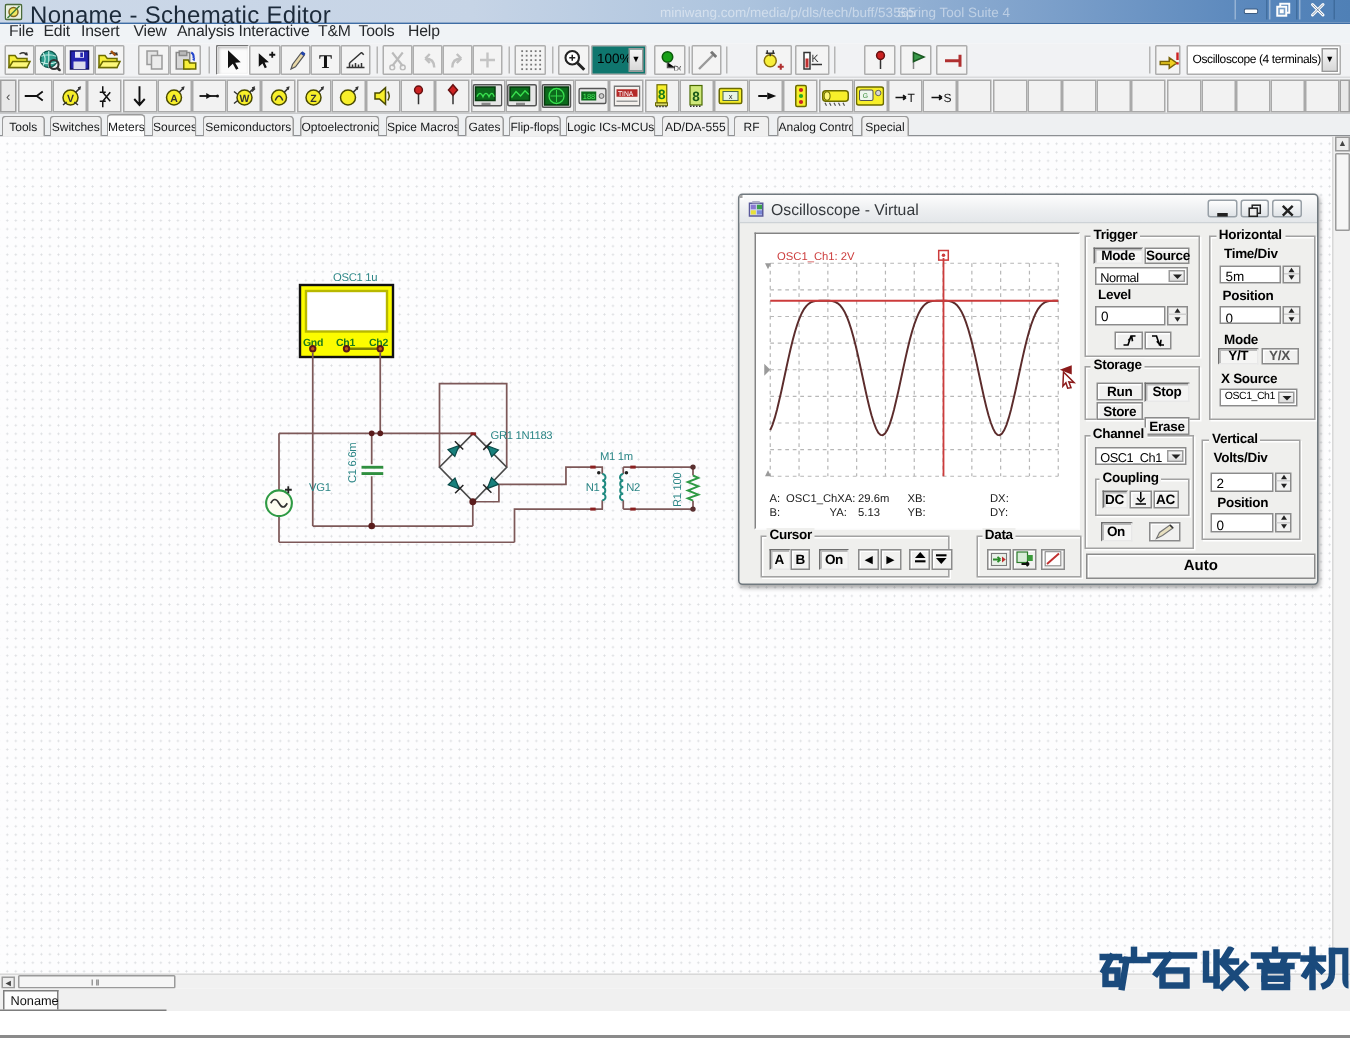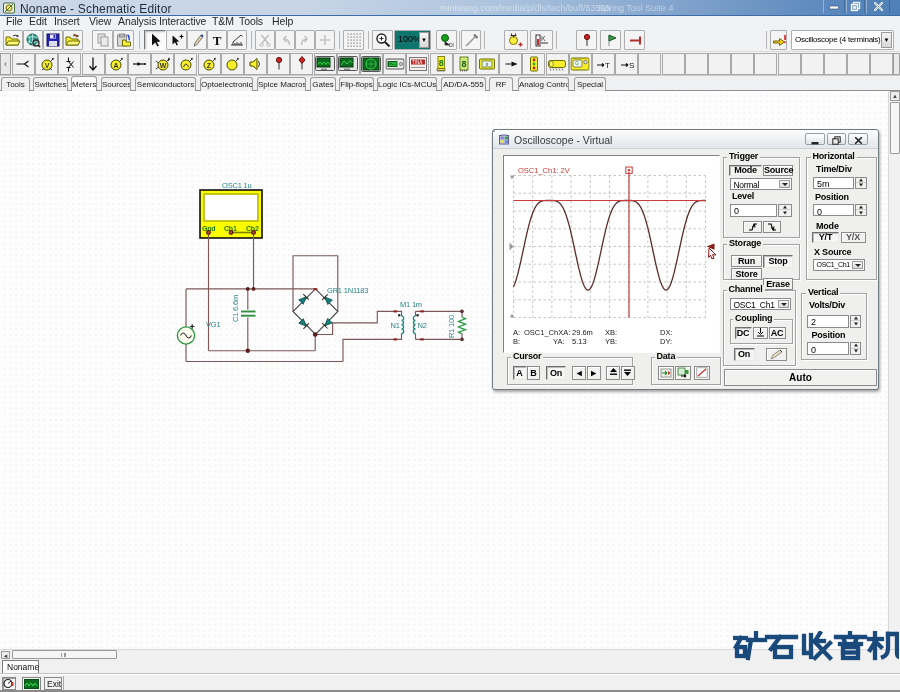--- a/index.html
+++ b/index.html
@@ -2,21 +2,21 @@
 <html><head><meta charset="utf-8"><style>
 *{margin:0;padding:0;box-sizing:border-box;}
 html,body{width:900px;height:692px;overflow:hidden;}
 body{font-family:"Liberation Sans",sans-serif;background:#fff;position:relative;}
 #app{position:absolute;left:0;top:0;width:900px;height:692px;}
 .abs{position:absolute;}
 
 #titlebar{left:0;top:0;width:900px;height:16px;
  background:linear-gradient(to right,#ccd8e8 0%,#c6d4e6 35%,#adc4de 55%,#7b9fca 78%,#5584ba 95%,#4f80b6 100%);
  border-bottom:1px solid #3e6da5;}
-#titlebar .ttext{position:absolute;left:20px;top:2px;font-size:12px;color:#1c2a3a;letter-spacing:0.2px;}
+#titlebar .ttext{position:absolute;left:20px;top:2px;font-size:16px;color:#1c2a3a;letter-spacing:0.2px;}
 #appicon{position:absolute;left:3px;top:2px;width:12px;height:12px;}
 .capbtn{position:absolute;top:0;height:13px;color:#f6fafd;text-align:center;font-size:9px;line-height:12px;
  border-left:1px solid rgba(255,255,255,.35);border-right:1px solid rgba(30,70,110,.35);}
 .fainttxt{position:absolute;top:3px;font-size:9px;color:rgba(255,255,255,.45);}
 
 #menubar{left:0;top:16px;width:900px;height:13px;background:#f0f3f6;font-size:10.5px;color:#26292c;letter-spacing:-0.1px;padding-left:43px;}
 #menubar span{position:absolute;top:-1px;}
 
 #tb1{left:0;top:29px;width:900px;height:23px;background:#f1f2f4;border-bottom:1px solid #d9dadc;}
 .tbtn{position:absolute;top:1px;height:20px;background:#f4f4f4;border:1px solid #aeaeae;
@@ -826,37 +826,20 @@
   <div id="hscroll" class="abs">
     <div class="sarrow" style="left:1px;top:1px;width:9px;height:8px;line-height:8px;">◄</div>
     <div class="sthumb" style="left:12px;top:0px;width:105px;height:9px;"></div>
     <div style="position:absolute;left:61px;top:2.5px;width:5px;height:4px;border-left:1px solid #999;border-right:1px solid #999;"></div>
     <div style="position:absolute;left:63.5px;top:2.5px;width:1px;height:4px;background:#999;"></div>
   </div>
   <div id="sheetrow" class="abs">
     <div id="sheettab">Noname</div>
     <div id="tabline"></div>
   </div>
-  <div id="bottombar" class="abs">
-    <div class="bbtn" style="left:2px;width:14px;box-shadow:inset 1px 1px 1px #999;background:#fafafa;">
-      <svg width="11" height="11" viewBox="0 0 11 11" style="margin:0 0 0 0;">
-          <circle cx="5" cy="5.5" r="4" fill="none" stroke="#222" stroke-width="1.2"></circle>
-          <path d="M5 5.5 L8 3" stroke="#222" stroke-width="1"></path>
-          <rect x="8.5" y="4" width="2" height="4" fill="#c03030"></rect>
-        </svg>
-    </div>
-    <div class="bbtn" style="left:22px;width:19px;height:14px;">
-      <svg width="15" height="10" viewBox="0 0 15 10" style="margin:1px 0 0 1px;">
-          <rect x="0" y="0" width="15" height="10" fill="#0c6b1c" stroke="#063a0e"></rect>
-          <path d="M1 7 Q3 2 5 7 Q7 2 9 7 Q11 2 13 7" fill="none" stroke="#3ae050" stroke-width="1"></path>
-        </svg>
-    </div>
-    <div class="bbtn" style="left:44px;width:18px;padding:1px 0 0 2px;font-size:8.5px;">Exit</div>
-    <div class="bsep"></div>
-  </div>
   <div id="bbline" class="abs"></div>
   <svg id="wmzh" class="abs" viewBox="0 0 166 34">
       <g transform="translate(1 0)" stroke="#1a4a7c" stroke-width="4.3" fill="none" stroke-linecap="square">
         <path d="M0 7 L12 7"></path>
         <path d="M7 7 L2 16"></path>
         <rect x="3" y="16" width="8" height="9" fill="none"></rect>
         <path d="M22 2 L22 6"></path>
         <path d="M14 9 L31 9"></path>
         <path d="M17 9 L14 27"></path>
       </g>

